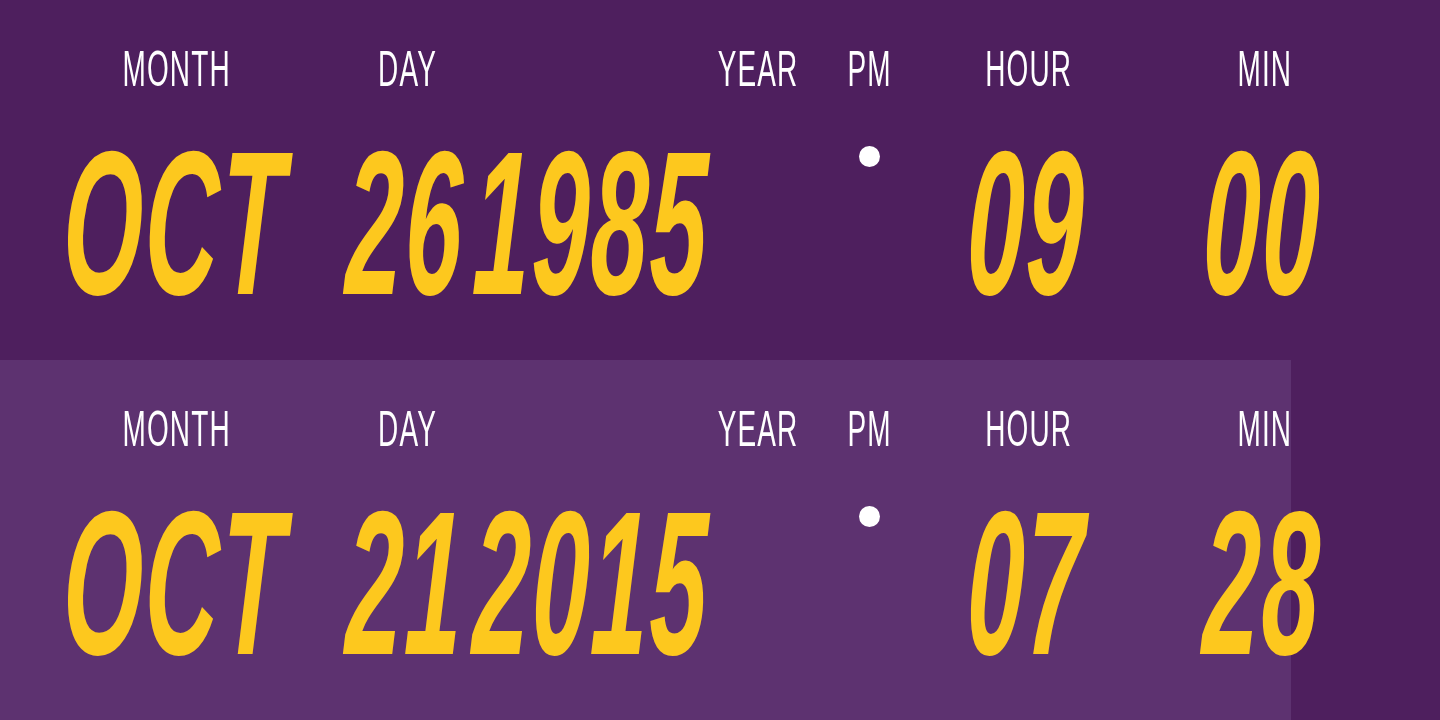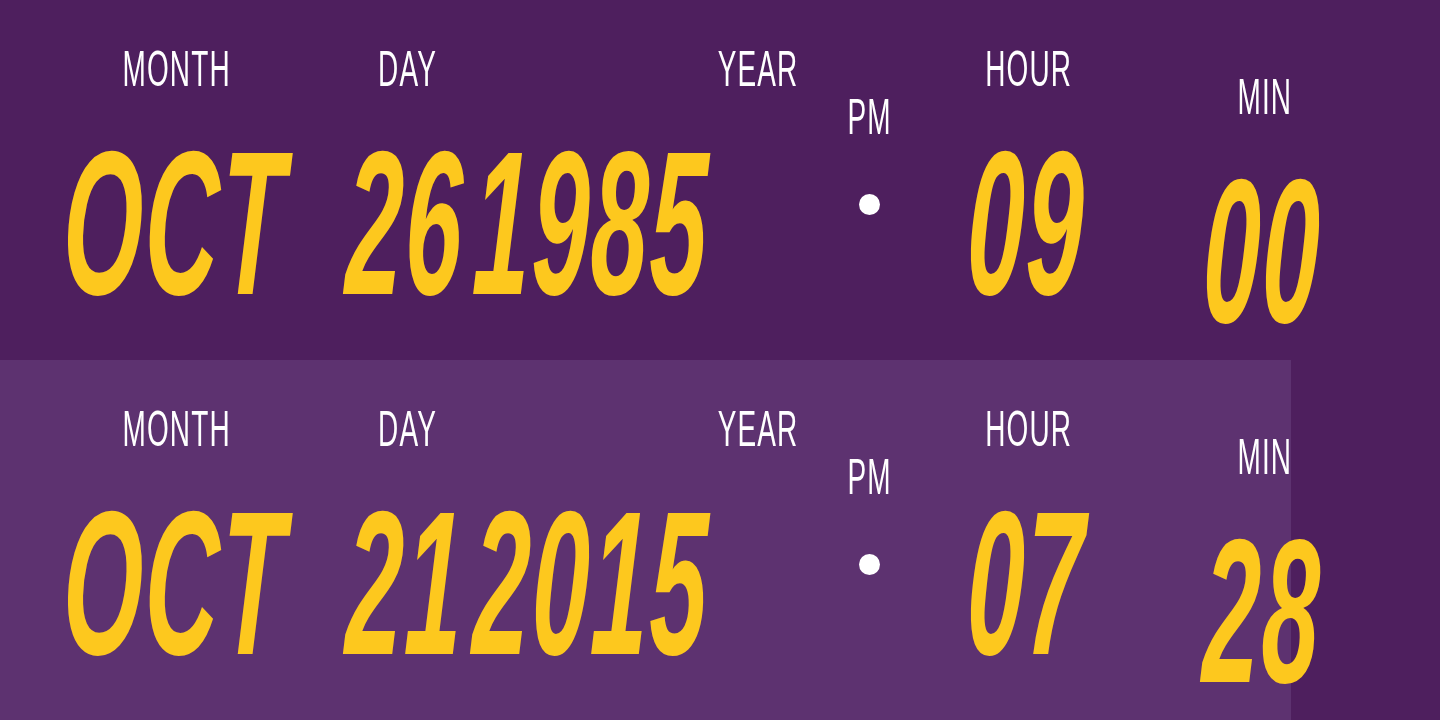--- a/index.html
+++ b/index.html
@@ -68,23 +68,23 @@
     transform: scaleX(0.50) skewX(-3deg);
     transform-origin: center top;
     margin-top: 26px;
     text-align: center;
   }
 
   
   .field-month { width: 300px; }
   .field-day   { width: 200px; }
   .field-year  { width: 330px; align-items: flex-end; }
-  .field-ampm  { width: 140px; margin-top: 48px; }
+  .field-ampm  { width: 140px; }
   .field-hour  { width: 230px; }
-  .field-min   { width: 240px; margin-top: 28px; }
+  .field-min   { width: 240px; }
 
   .field-month .field-label { margin-left: 54px; }
   .field-month .field-value { margin-left: 54px; }
 
   .field-day .field-label { margin-left: 16px; }
   .field-day .field-value { margin-left: 16px; }
 
   .field-year .field-label { margin-left: 26px; }
   .field-year .field-value { margin-left: 26px; }
 

